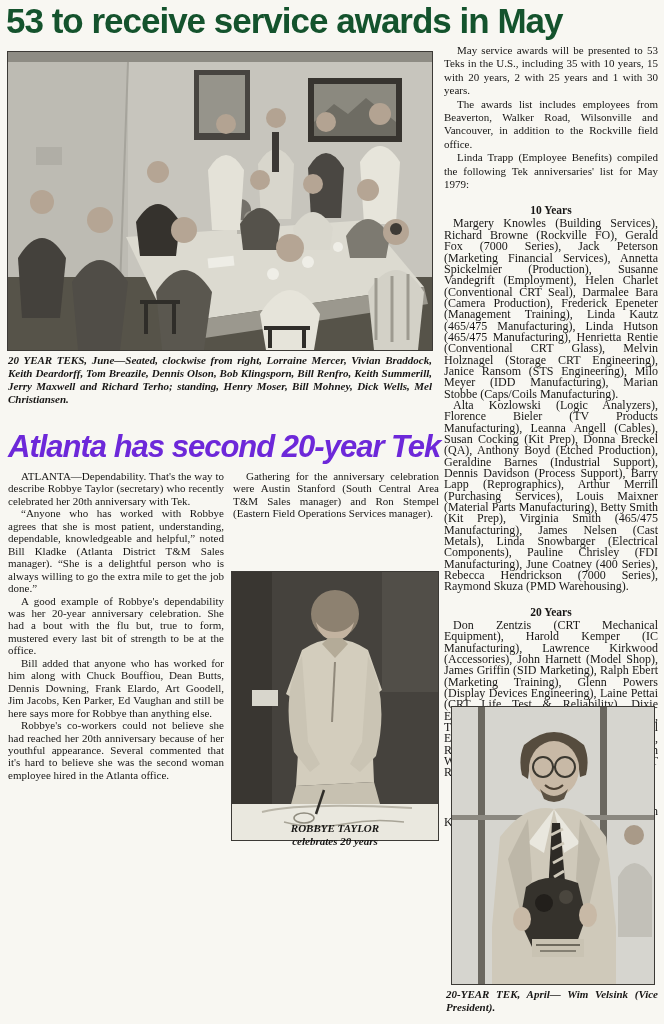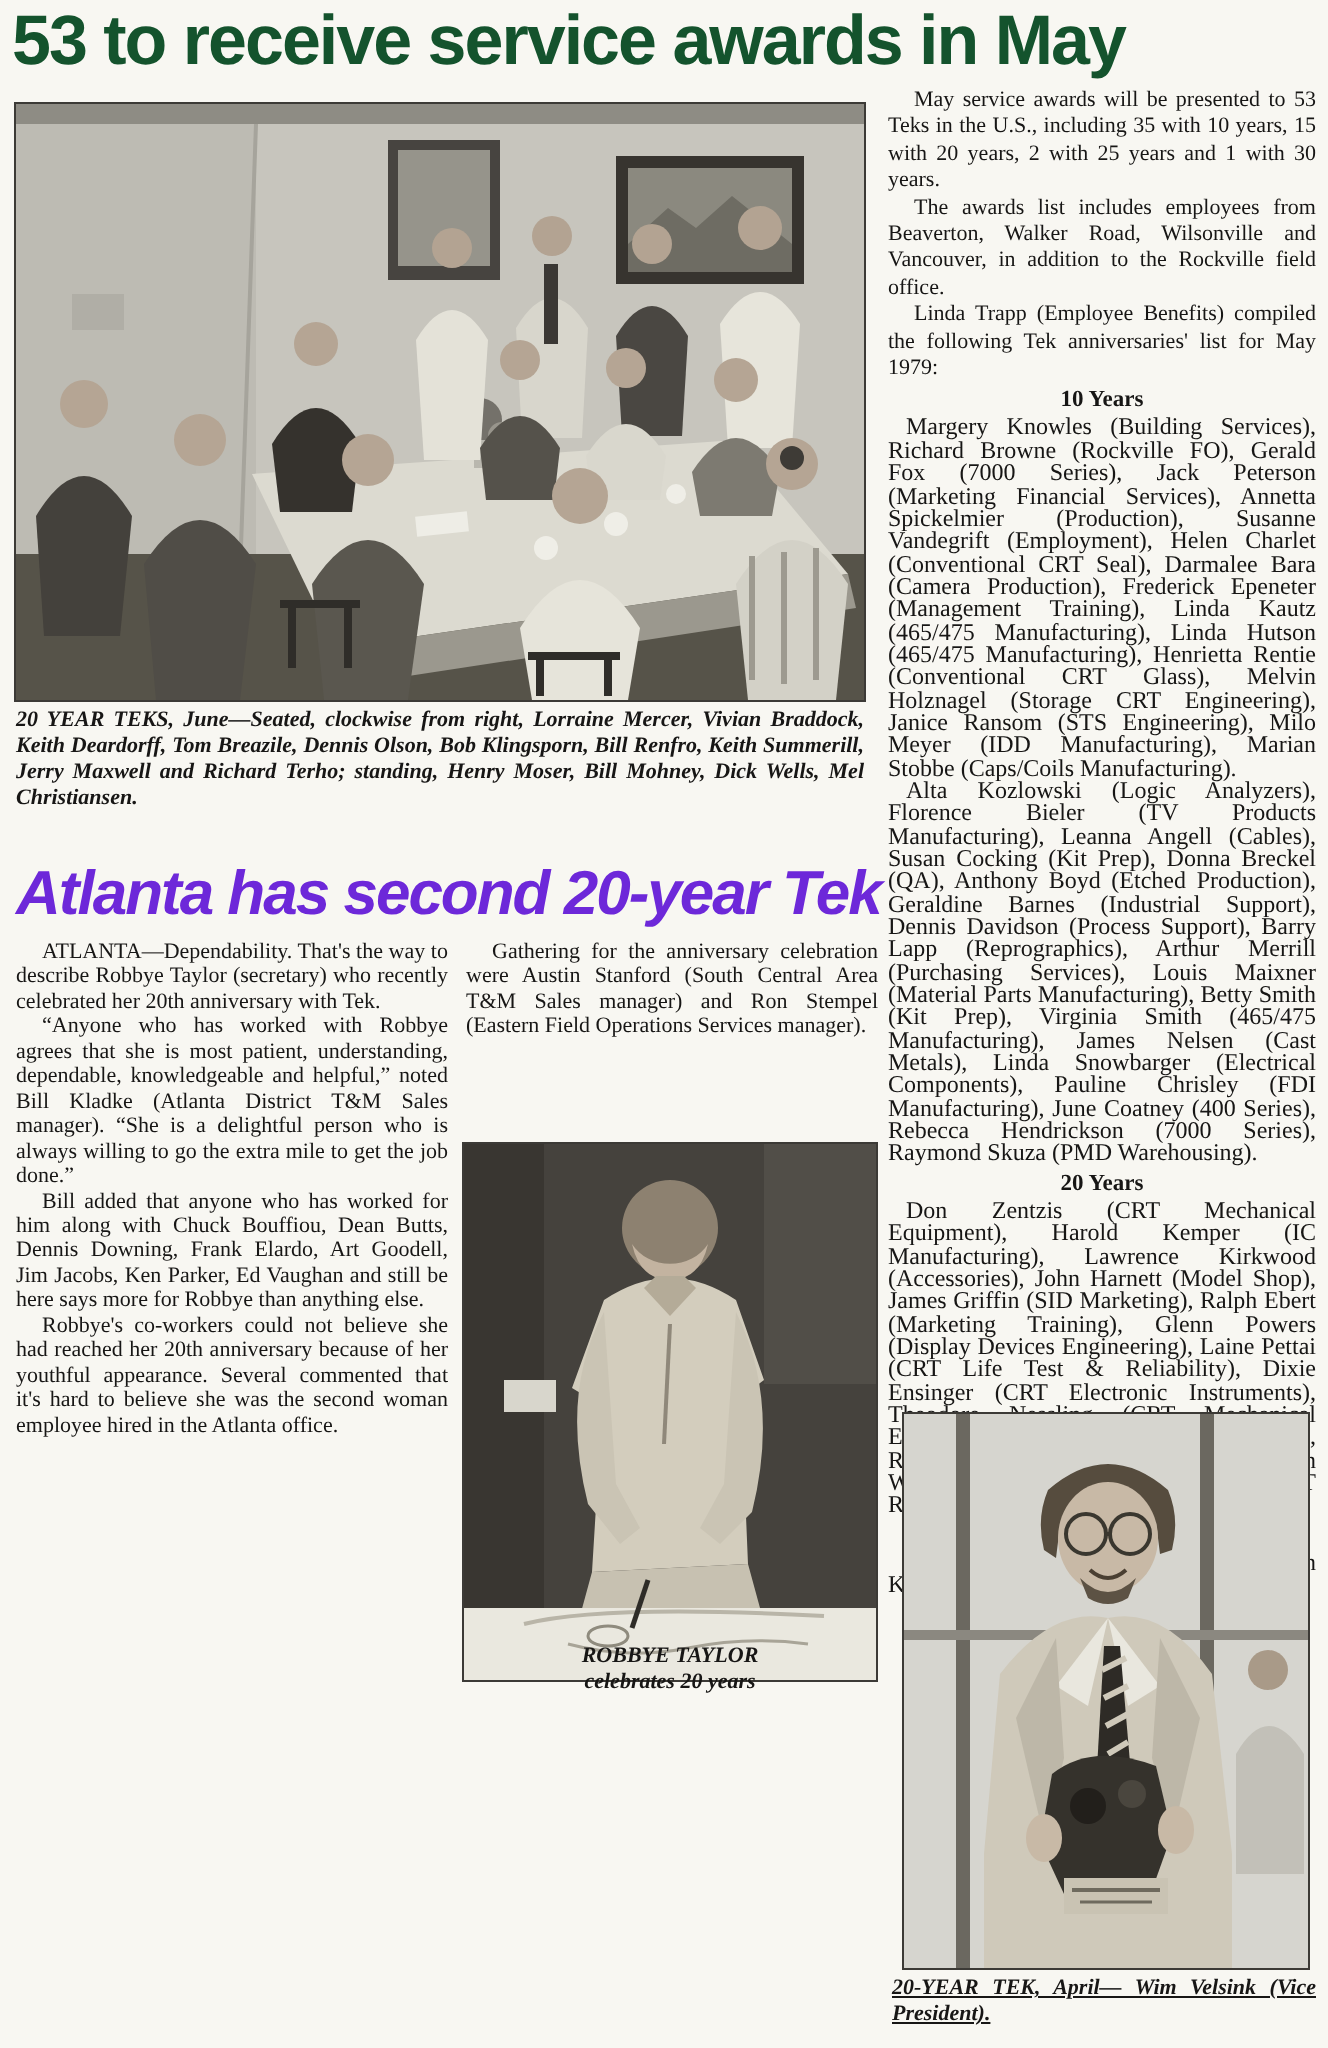--- a/index.html
+++ b/index.html
@@ -47,31 +47,31 @@
   .col-mid   { left:233px; top:470px; width:206px; }
 
   
   .col-right { left:444px; top:44px; width:214px; }
   .col-right p.intro {
     font-size:11px; line-height:13.4px;
     text-align:justify; text-indent:13px;
   }
   .col-right .section-head {
     text-align:center; font-weight:bold; font-size:11.5px;
-    margin-top:3px; margin-bottom:2px;
+    margin-top:13px; margin-bottom:2px;
   }
   .col-right p.list {
     font-size:12px; line-height:11.35px;
     text-align:justify; text-indent:9px;
   }
   .col-right p.list-center { text-align:center; text-indent:0; }
 
   .caption-group  { left:8px;   top:354px; width:424px; }
   .caption-robbye { left:232px; top:822px; width:206px; }
-  .caption-wim    { left:446px; top:988px; width:212px;text-decoration:underline; }
+  .caption-wim    { left:446px; top:988px; width:212px; }
 
   .photo-group  { left:8px;   top:52px;  width:424px; height:298px; }
   .photo-robbye { left:232px; top:572px; width:206px; height:268px; }
   .photo-wim    { left:452px; top:707px; width:202px; height:277px; }
 </style>
 </head>
 <body>
 
 <h1 class="abs main-headline">53 to receive service awards in May</h1>
 
@@ -150,20 +150,21 @@
   </svg>
 </div>
 
 <p class="abs caption caption-group">20 YEAR TEKS, June—Seated, clockwise from right, Lorraine Mercer, Vivian Braddock, Keith Deardorff, Tom Breazile, Dennis Olson, Bob Klingsporn, Bill Renfro, Keith Summerill, Jerry Maxwell and Richard Terho; standing, Henry Moser, Bill Mohney, Dick Wells, Mel Christiansen.</p>
 
 <h2 class="abs atlanta-headline">Atlanta has second 20-year Tek</h2>
 
 <div class="abs bodycol col-left">
   <p>ATLANTA—Dependability. That's the way to describe Robbye Taylor (secretary) who recently celebrated her 20th anniversary with Tek.</p>
   <p>“Anyone who has worked with Robbye agrees that she is most patient, understanding, dependable, knowledgeable and helpful,” noted Bill Kladke (Atlanta District T&amp;M Sales manager). “She is a delightful person who is always willing to go the extra mile to get the job done.”</p>
+  <p>A good example of Robbye's dependability was her 20-year anniversary celebration. She had a bout with the flu but, true to form, mustered every last bit of strength to be at the office.</p>
   <p>Bill added that anyone who has worked for him along with Chuck Bouffiou, Dean Butts, Dennis Downing, Frank Elardo, Art Goodell, Jim Jacobs, Ken Parker, Ed Vaughan and still be here says more for Robbye than anything else.</p>
   <p>Robbye's co-workers could not believe she had reached her 20th anniversary because of her youthful appearance. Several commented that it's hard to believe she was the second woman employee hired in the Atlanta office.</p>
 </div>
 
 <div class="abs bodycol col-mid">
   <p>Gathering for the anniversary celebration were Austin Stanford (South Central Area T&amp;M Sales manager) and Ron Stempel (Eastern Field Operations Services manager).</p>
 </div>
 
 <div class="abs photo photo-robbye">
   <svg viewBox="0 0 206 268" preserveAspectRatio="none">

